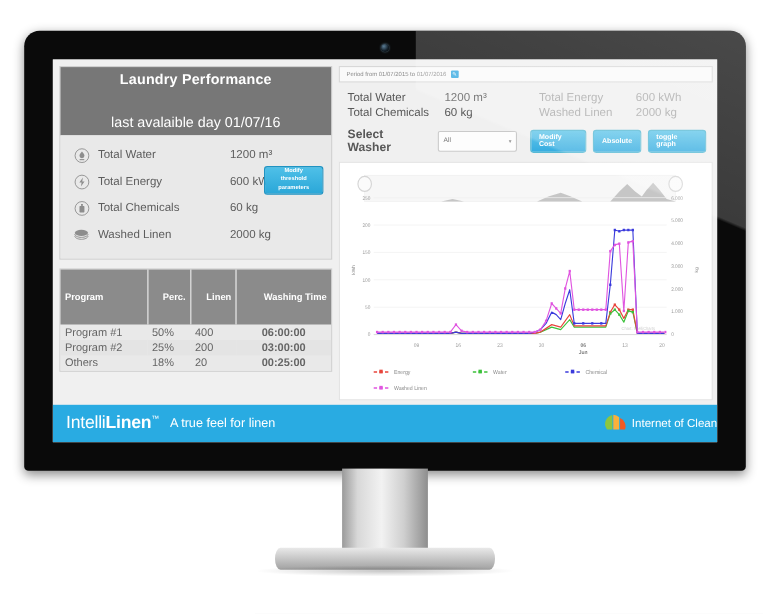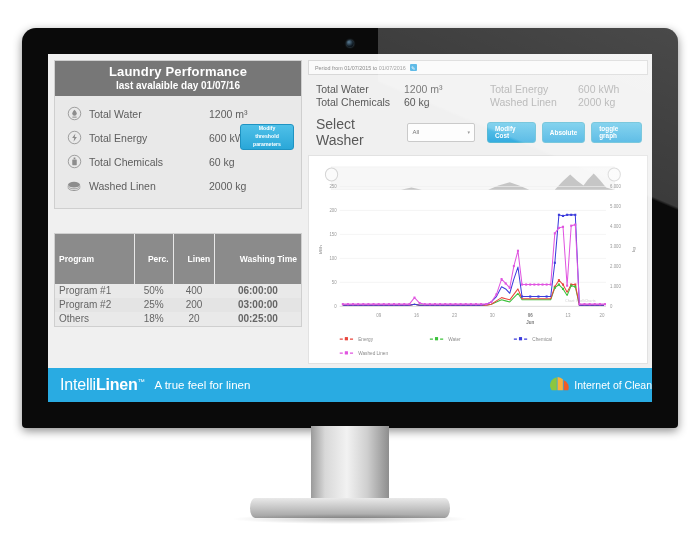--- a/index.html
+++ b/index.html
@@ -60,31 +60,31 @@
   #base-shadow {
     position: absolute; left: 50%; top: 514px;
     transform: translateX(-50%);
     width: 232px; height: 10px;
     background: radial-gradient(ellipse at center, rgba(0,0,0,.22) 0%, rgba(0,0,0,0) 72%);
   }
 
   
   #app { position: absolute; inset: 0; background: #f0f0f0; display: flex; flex-direction: column; }
   #body-row { flex: 1; display: flex; padding: 6px 4px 0 6px; gap: 6px; }
-  #left-col { width: 248px; display: flex; flex-direction: column; gap: 24px; }
+  #left-col { width: 248px; display: flex; flex-direction: column; gap: 8px; }
   #right-col { flex: 1; display: flex; flex-direction: column; }
 
   
   .panel { background: #e8e8e8; border: 1px solid #cfcfcf; }
   .panel-head {
     background: #777777; color: #ffffff; text-align: center;
     padding: 4px 2px 5px; line-height: 1.12;
   }
   .ph-title { font-size: 13px; font-weight: 700; letter-spacing: .2px; }
-  .ph-sub { font-size: 10px; font-weight: 700; }
+  .ph-sub { font-size: 13px; font-weight: 400; margin-top: 24px; }
 
   
   #summary-body { padding: 7px 8px 9px 8px; position: relative; background: #e9e9e9; }
   .sum-row { display: flex; align-items: center; height: 22px; margin-bottom: 2px; }
   .sum-icon { width: 22px; flex: 0 0 22px; color: #8d8d8d; display: flex; align-items: center; justify-content: center; }
   .sum-label { flex: 1; font-size: 10.5px; color: #5d5d5d; padding-left: 4px; }
   .sum-value { width: 84px; font-size: 10.5px; color: #5d5d5d; }
   #threshold-btn {
     position: absolute; right: 7px; top: 28px;
     width: 54px; height: 26px; border-radius: 3px;
@@ -99,21 +99,21 @@
   #programs-table { width: 100%; border-collapse: collapse; background: #e9e9e9; }
   #programs-table thead th {
     background: #8b8b8b; color: #fff; font-size: 8.5px; font-weight: 700;
     padding: 20px 4px; text-align: left; border-right: 1px solid #e8e8e8;
   }
   #programs-table thead th:last-child { border-right: none; }
   #programs-table thead th.num { text-align: right; }
   #programs-table tbody td {
     font-size: 10px; color: #656565; padding: 1.5px 4px;
   }
-  #programs-table tbody td.num { text-align: center; }
+  #programs-table tbody td.num { text-align: left; }
   #programs-table tbody td.ctr { text-align: center; font-weight: bold; }
   #programs-table tbody tr:nth-child(even) { background: #e4e4e4; }
 
   
   #period-bar {
     background: #fafafa; border: 1px solid #d8d8d8;
     font-size: 5.4px; color: #8b8b8b; padding: 4px 6px;
     display: flex; align-items: center; gap: 4px; height: 15px;
   }
   #period-edit {
@@ -122,21 +122,21 @@
     color: #fff; font-size: 5px; cursor: pointer;
   }
   #kpi-grid {
     display: grid; grid-template-columns: 88px 86px 88px 1fr;
     row-gap: 1px; padding: 8px 4px 4px 8px; font-size: 10.5px;
   }
   .kpi-dark { color: #585858; }
   .kpi-light { color: #a9a9a9; }
 
   #controls-row { display: flex; align-items: center; padding: 4px 6px 7px 8px; gap: 6px; }
-  #select-washer-label { font-size: 14px; color: #585858; margin-right: 4px; }
+  #select-washer-label { font-size: 11px; color: #585858; margin-right: 4px; font-weight: bold; }
   #washer-select {
     width: 74px; height: 19px; background: #fdfdfd;
     border: 1px solid #cacaca; border-radius: 2px;
     font-size: 6px; color: #777; padding: 0 4px;
     display: flex; align-items: center; justify-content: space-between; cursor: pointer;
   }
   #washer-select .caret { font-size: 5px; color: #999; }
   .ctl-btn {
     height: 21px; padding: 0 7px; border-radius: 3px;
     background: linear-gradient(180deg,#63c7ea 0%,#35ace0 100%);

